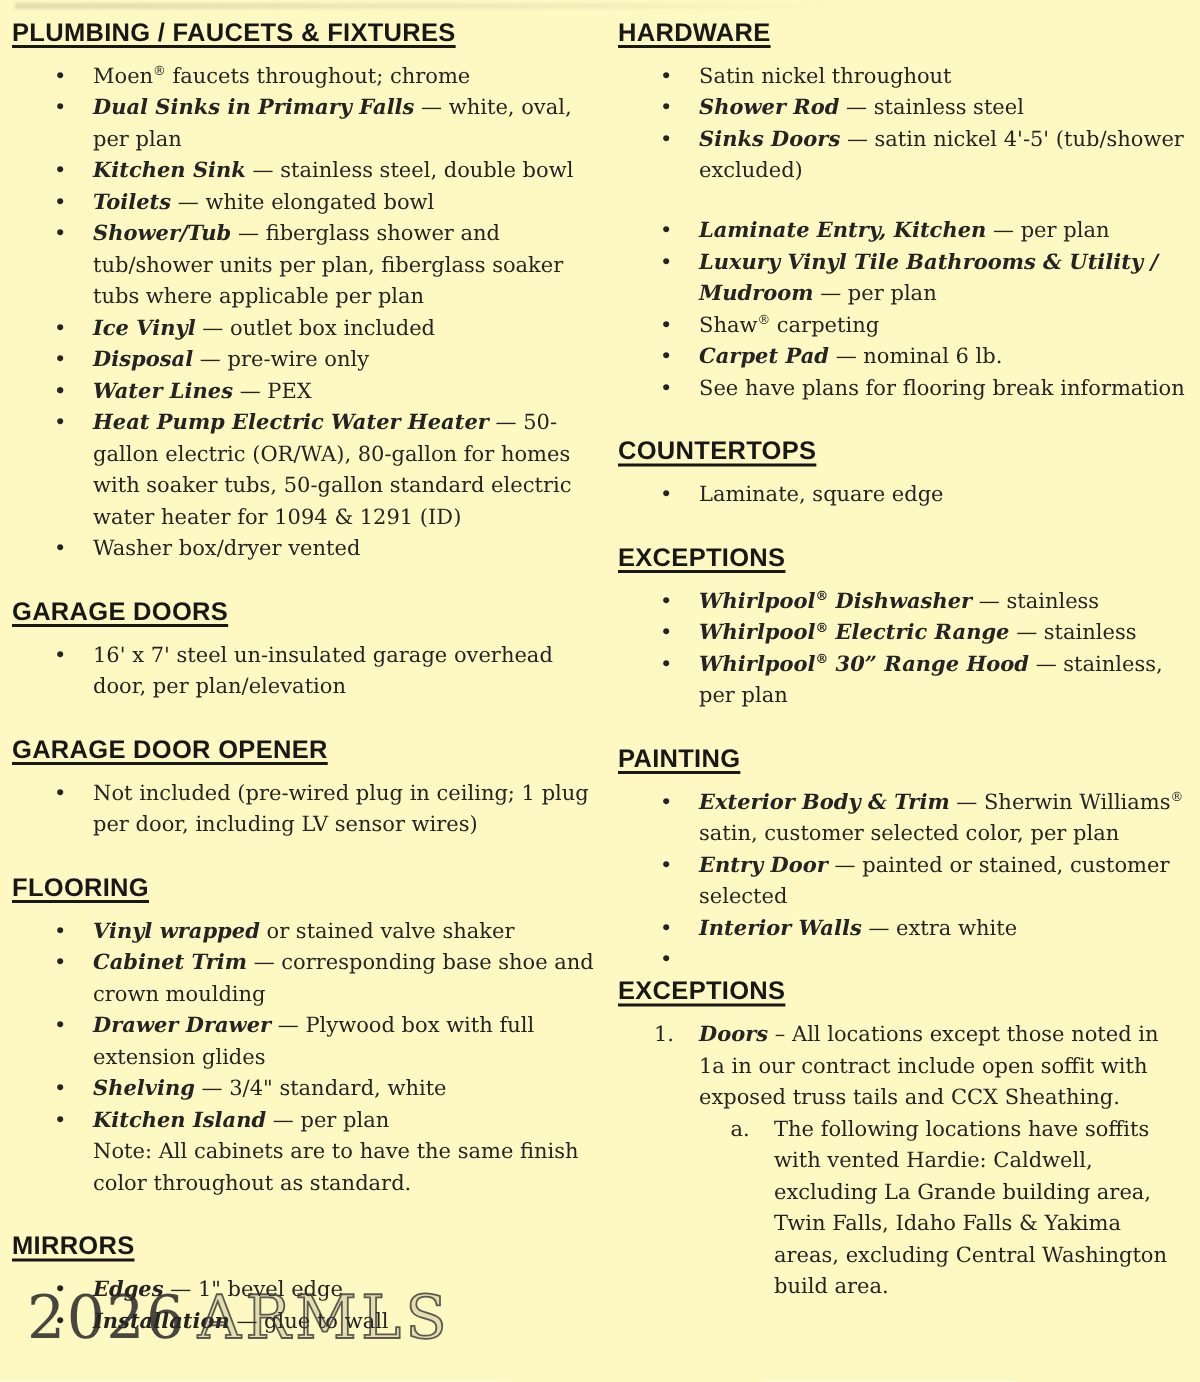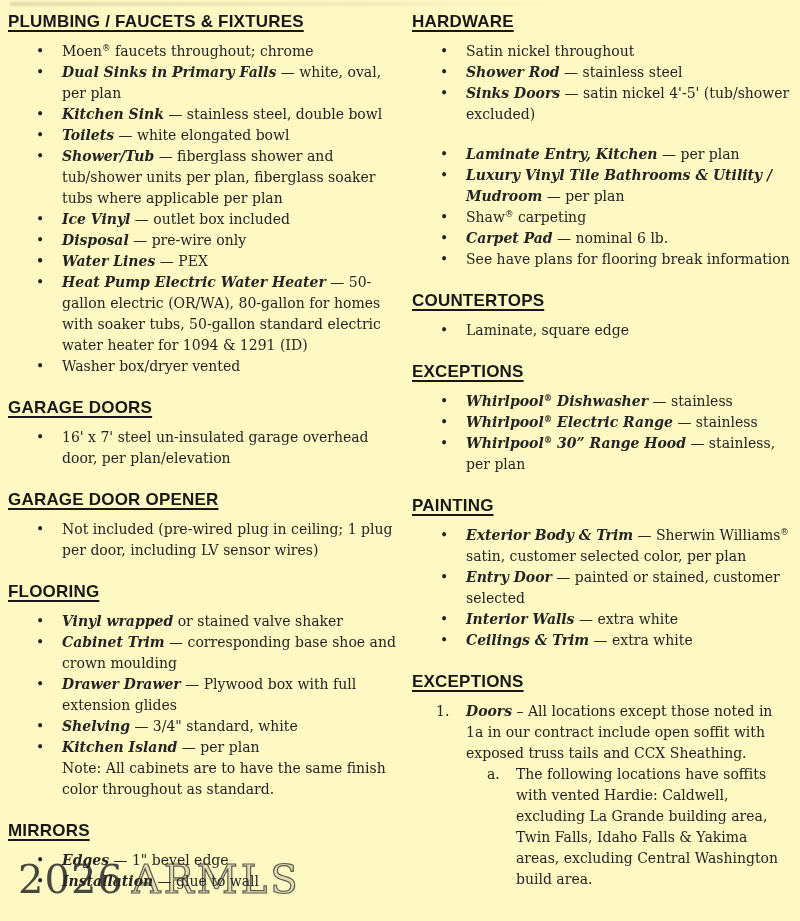--- a/index.html
+++ b/index.html
@@ -143,21 +143,21 @@
             <div class="li"><span class="marker bullet">•</span><span class="li-body"><span class="run-bi">Whirlpool<sup class="reg">®</sup> Electric Range</span><span class="run-n"> — stainless</span></span></div>
             <div class="li"><span class="marker bullet">•</span><span class="li-body"><span class="run-bi">Whirlpool<sup class="reg">®</sup> 30” Range Hood</span><span class="run-n"> — stainless, per plan</span></span></div>
           </div>
         </section>
         <section>
           <h2>PAINTING</h2>
           <div class="list">
             <div class="li"><span class="marker bullet">•</span><span class="li-body"><span class="run-bi">Exterior Body &amp; Trim</span><span class="run-n"> — Sherwin Williams<sup class="reg">®</sup> satin, customer selected color, per plan</span></span></div>
             <div class="li"><span class="marker bullet">•</span><span class="li-body"><span class="run-bi">Entry Door</span><span class="run-n"> — painted or stained, customer selected</span></span></div>
             <div class="li"><span class="marker bullet">•</span><span class="li-body"><span class="run-bi">Interior Walls</span><span class="run-n"> — extra white</span></span></div>
-            <div class="li"><span class="marker bullet">•</span><span class="li-body"><span class="run-bi">Ceilings &amp; Trim</span><span class="run-n"> — extra white</span></span></div>
+            <div class="li"><span class="marker bullet">•</span></div>
           </div>
         </section>
         <section>
           <h2>EXCEPTIONS</h2>
           <div class="list">
             <div class="li"><span class="marker num">1.</span><span class="li-body"><span class="run-bi">Doors</span><span class="run-n"> – All locations except those noted in 1a in our contract include open soffit with exposed truss tails and CCX Sheathing.</span></span><div class="sub">
                 <div class="li"><span class="marker num">a.</span><span class="li-body"><span class="run-n">The following locations have soffits with vented Hardie: Caldwell, excluding La Grande building area, Twin Falls, Idaho Falls &amp; Yakima areas, excluding Central Washington build area.</span></span></div>
               </div></div>
           </div>
         </section>

